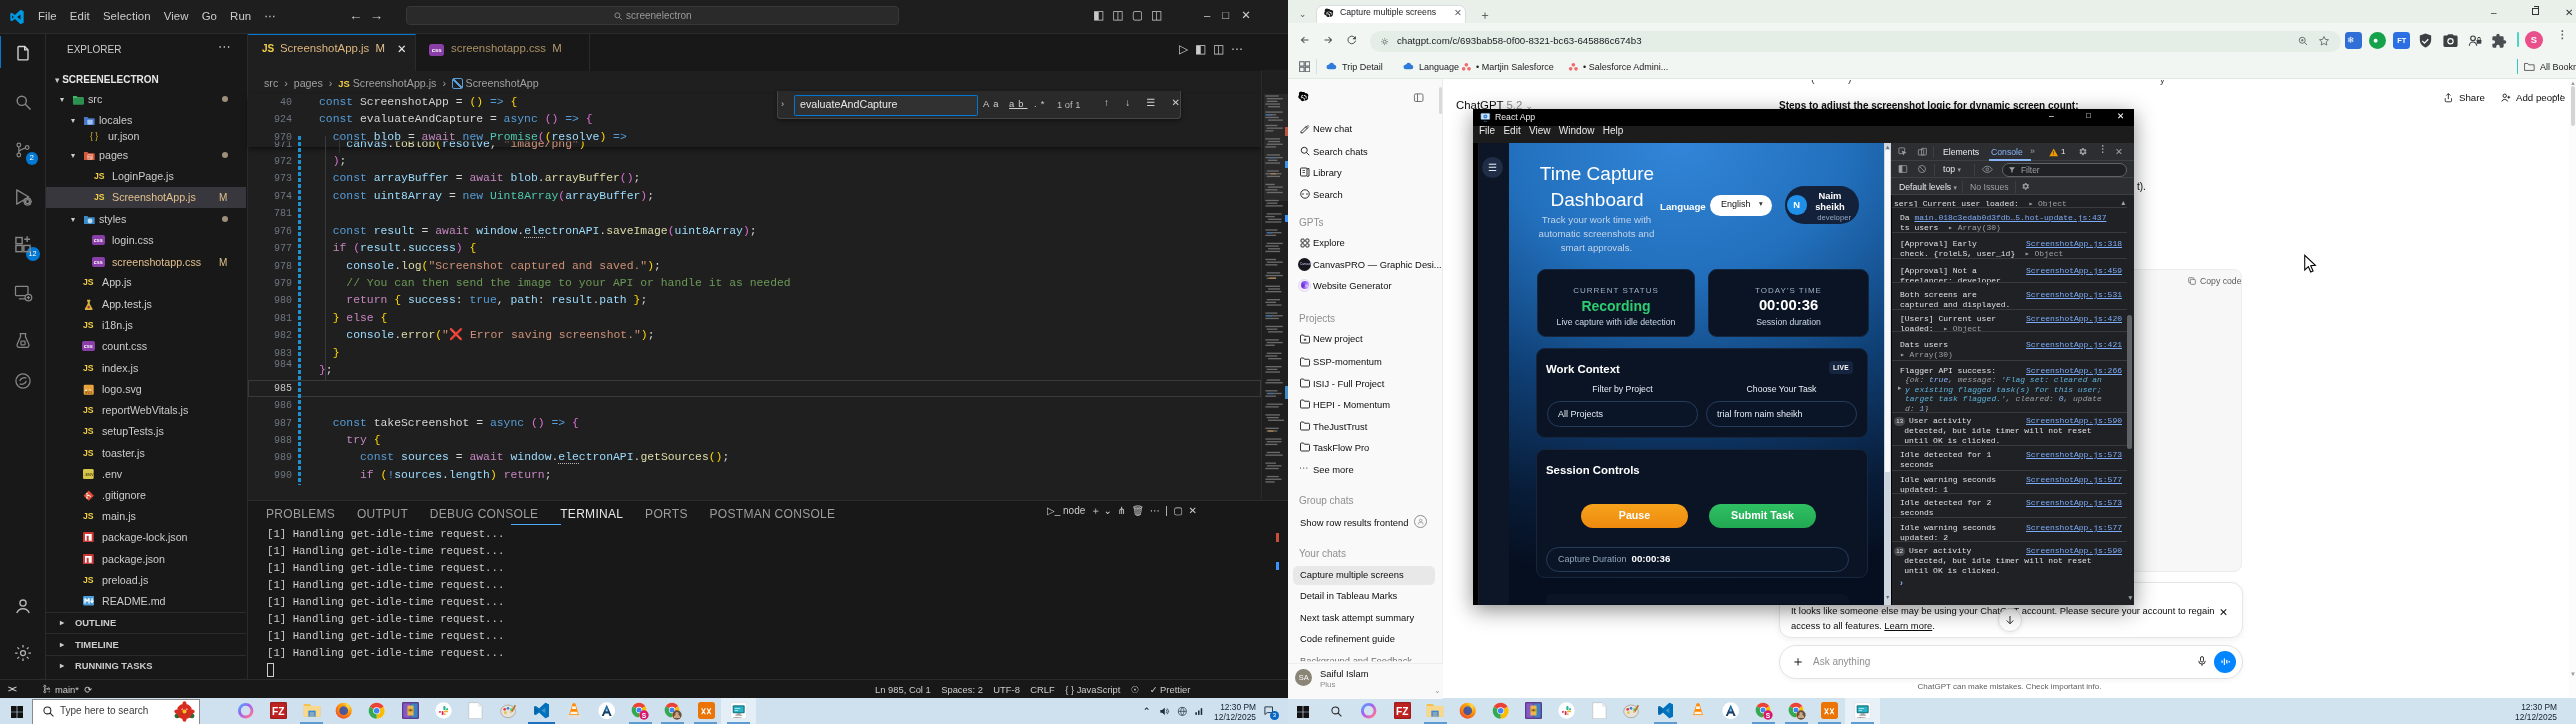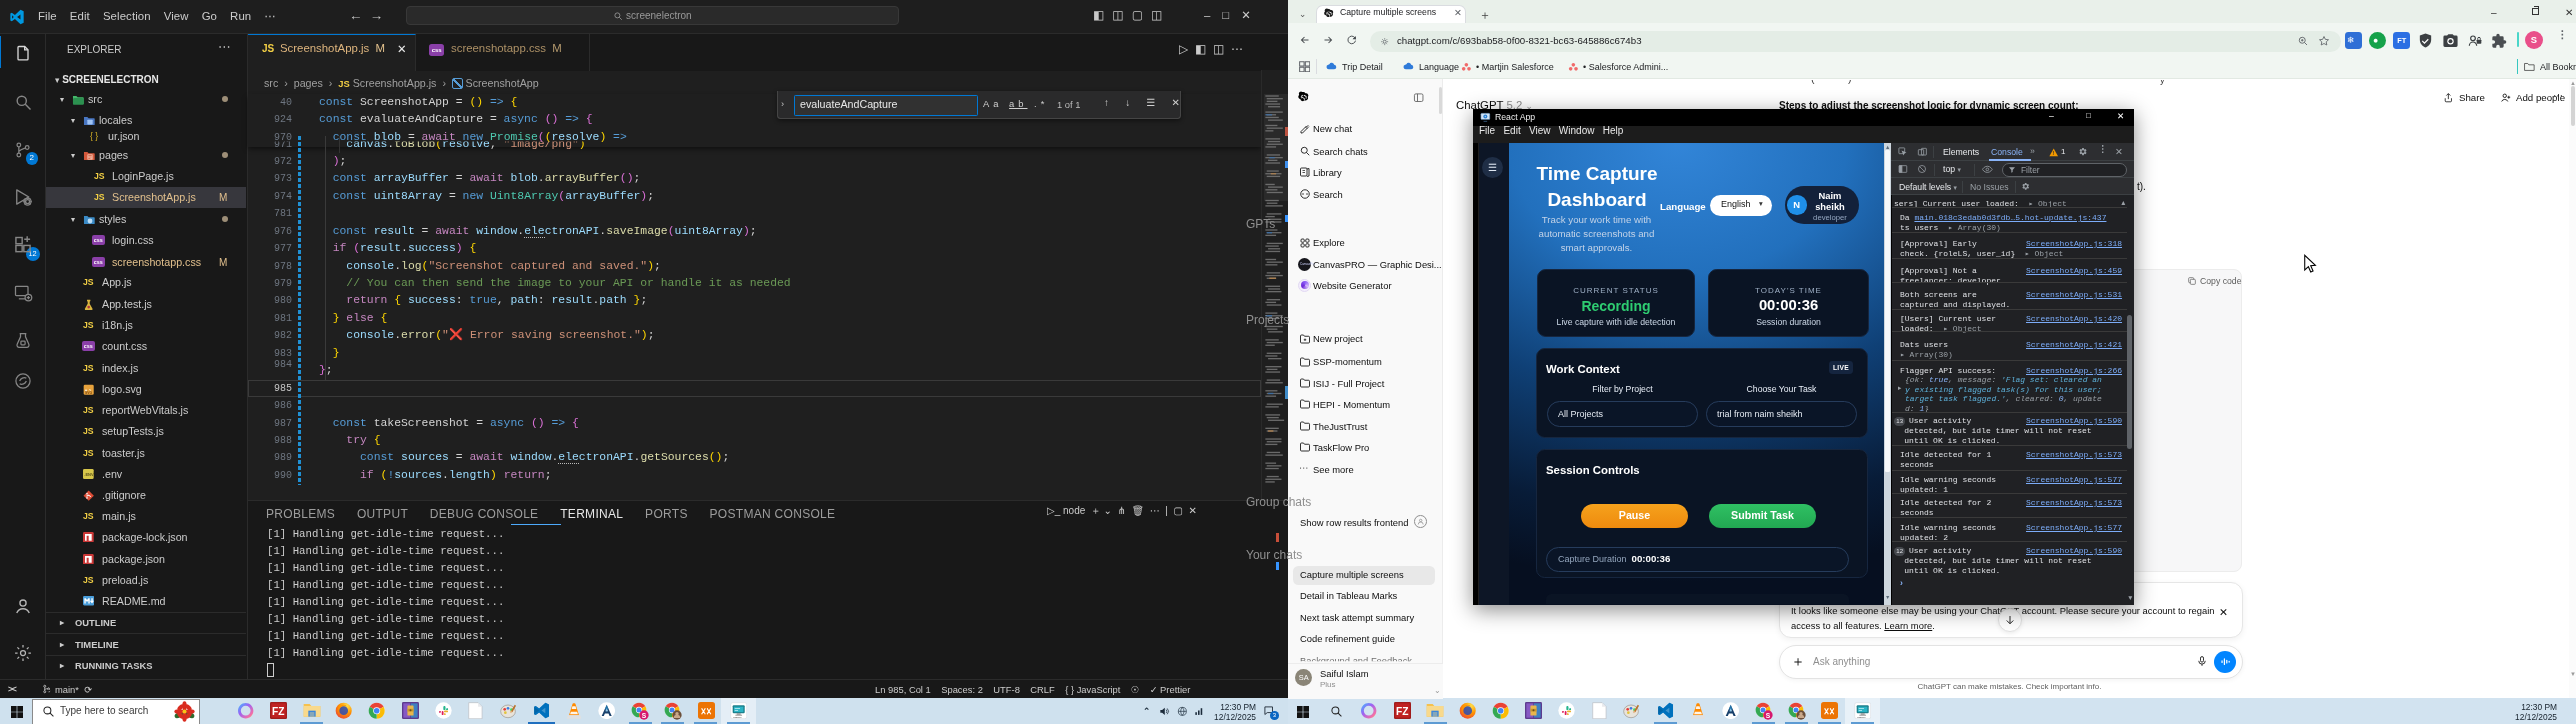--- a/index.html
+++ b/index.html
@@ -5,21 +5,21 @@
 html,body{width:2576px;height:725px;overflow:hidden;background:#fff;font-family:"Liberation Sans",sans-serif}
 .a{position:absolute}
 .kb{color:#569cd6}.id{color:#9cdcfe}.fn{color:#dcdcaa}.ty{color:#4ec9b0}.st{color:#ce9178}
 .cm{color:#6a9955}.pk{color:#c586c0}.b1{color:#ffd700}.b2{color:#da70d6}
 .tx{color:#d4d4d4}
 .cl{position:absolute;left:319px;font:11.4px/17.4px "Liberation Mono",monospace;white-space:pre;color:#d4d4d4}
 .ln{position:absolute;left:248px;width:44px;text-align:right;font:10px/17.4px "Liberation Mono",monospace;color:#6e7681}
 .trow{position:absolute;left:46px;width:199px;height:21px;color:#cccccc;font-size:10.7px;line-height:21px;white-space:nowrap}
 .term{position:absolute;left:267px;font:10.7px/17px "Liberation Mono",monospace;color:#cccccc;white-space:pre}
 .sbi{position:absolute;left:1313px;font-size:9.4px;color:#0d0d0d;white-space:nowrap}
-.sbl{position:absolute;left:1246px;font-size:12px;color:#8f8f8f;white-space:nowrap}
+.sbl{position:absolute;left:1299px;font-size:10px;color:#8f8f8f;white-space:nowrap}
 .dt{position:absolute;left:1900px;font:8px/10px "Liberation Mono",monospace;color:#dfe1e5;white-space:pre}
 .dlk{position:absolute;right:454px;font:8px/10px "Liberation Mono",monospace;color:#7cacf8;text-decoration:underline}
 .dsep{position:absolute;left:1892px;width:235px;height:0.7px;background:#3a3a3a}
 svg{display:block}
 </style></head>
 <body>
 
 <div class="a" style="left:0;top:0;width:1288px;height:698px;background:#1f1f1f"></div>
 <div class="a" style="left:0;top:0;width:1288px;height:34px;background:#1e1e1e;border-bottom:0.7px solid #2b2b2b"></div>
 
@@ -1134,30 +1134,30 @@
 <div class="a" style="left:1473px;top:143px;width:5.4px;height:462px;background:#000"></div>
 <div class="a" style="left:1479px;top:143px;width:31px;height:462px;background:#0d1626"></div>
 <div class="a" style="left:1482px;top:157px;width:21px;height:21px;border-radius:50%;background:#1f2e46;color:#dfe7f2;font-size:10px;text-align:center;line-height:21px">☰</div>
 <div class="a" style="left:1509px;top:143px;width:375px;height:462px;background:radial-gradient(150% 95% at 45% 0%,#3285d8 0%,#2270bd 30%,#0f4076 58%,#081c38 84%,#060f20 100%)"></div>
 
 <div class="a" style="left:1884px;top:143px;width:6.7px;height:462px;background:#cdd6de"></div>
 <div class="a" style="left:1885px;top:150px;width:5.4px;height:322px;background:#f6f8fa;border-radius:1.3px"></div>
 <div class="a" style="left:1885px;top:144px;color:#5a6a78;font-size:5.4px">▲</div>
 <div class="a" style="left:1885px;top:594px;color:#5a6a78;font-size:5.4px">▼</div>
 
-<div class="a" style="left:1511px;top:161px;width:172px;text-align:center;color:#fff;font-weight:bold;font-size:19px;line-height:25.5px;font-family:'Liberation Sans',sans-serif">Time Capture<br>Dashboard</div>
+<div class="a" style="left:1511px;top:161px;width:172px;text-align:center;color:#fff;font-weight:normal;font-size:19px;line-height:25.5px;font-family:'Liberation Sans',sans-serif">Time Capture<br>Dashboard</div>
 <div class="a" style="left:1528px;top:213px;width:137px;text-align:center;color:#c3d3e8;font-size:9.7px;line-height:14px">Track your work time with automatic screenshots and smart approvals.</div>
 <div class="a" style="left:1660px;top:201px;color:#fff;font-weight:bold;font-size:9.7px">Language</div>
 <div class="a" style="left:1710px;top:195px;width:62px;height:21px;background:#fff;border-radius:10.7px"></div>
 <div class="a" style="left:1721px;top:199px;color:#111;font-size:9px">English</div>
 <div class="a" style="left:1759px;top:199px;color:#333;font-size:7.4px">▾</div>
 <div class="a" style="left:1785px;top:186px;width:74px;height:38px;background:#13213a;border-radius:19px"></div>
 <div class="a" style="left:1787px;top:195px;width:19.5px;height:19.5px;border-radius:50%;background:#1f8fe8;color:#fff;font-size:9.4px;font-weight:bold;text-align:center;line-height:19.5px">N</div>
 <div class="a" style="left:1809px;top:190px;width:42px;text-align:center;color:#fff;font-weight:bold;font-size:9.4px;line-height:11.4px">Naim<br>sheikh</div>
-<div class="a" style="left:1809px;top:213px;width:42px;text-align:center;color:#96a8c2;font-size:7.7px">developer</div>
+<div class="a" style="left:1809px;top:213px;width:42px;text-align:right;color:#96a8c2;font-size:7.7px">developer</div>
 
 <div class="a" style="left:1537px;top:269px;width:158px;height:68px;background:#0a1424;border-radius:8.7px;border:0.7px solid #16263f"></div>
 <div class="a" style="left:1537px;top:286px;width:158px;text-align:center;color:#9fb0c6;font-size:8px;letter-spacing:1px">CURRENT STATUS</div>
 <div class="a" style="left:1537px;top:298px;width:158px;text-align:center;color:#2ecc71;font-size:14px;font-weight:bold">Recording</div>
 <div class="a" style="left:1537px;top:317px;width:158px;text-align:center;color:#cdd9e8;font-size:8.7px">Live capture with idle detection</div>
 <div class="a" style="left:1708px;top:269px;width:161px;height:68px;background:#0a1424;border-radius:8.7px;border:0.7px solid #16263f"></div>
 <div class="a" style="left:1708px;top:286px;width:161px;text-align:center;color:#9fb0c6;font-size:8px;letter-spacing:1px">TODAY'S TIME</div>
 <div class="a" style="left:1708px;top:297px;width:161px;text-align:center;color:#fff;font-size:14.8px;font-weight:bold">00:00:36</div>
 <div class="a" style="left:1708px;top:317px;width:161px;text-align:center;color:#cdd9e8;font-size:8.7px">Session duration</div>
 

